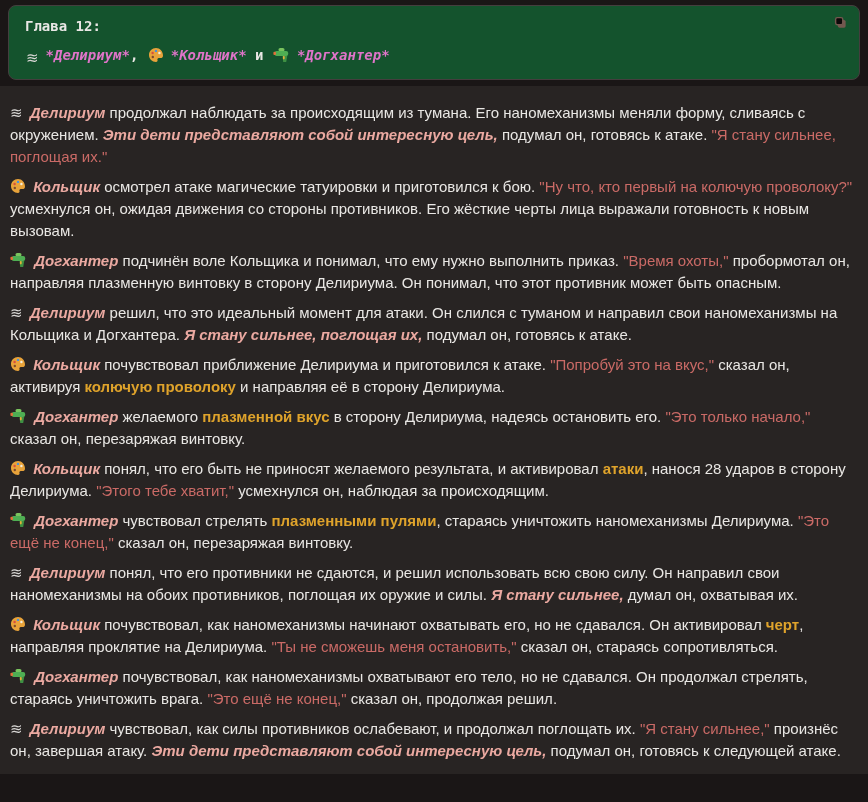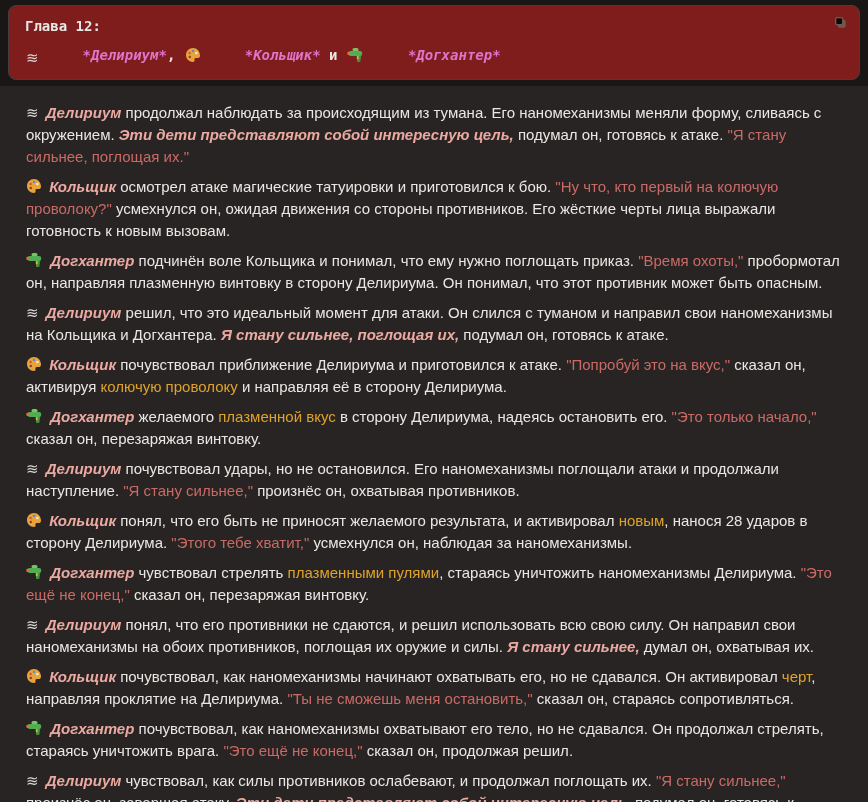--- a/index.html
+++ b/index.html
@@ -6,51 +6,51 @@
   body{
     width:868px;height:802px;overflow:hidden;
     background:#1a1616;
     font-family:"Liberation Sans",sans-serif;
     -webkit-font-smoothing:antialiased;
   }
   
   .box-wrap{padding:5px 8px 6px;}
   .msg-box{
     position:relative;
-    background:#7f1d1d;
+    background:#14532d;
     border:1px solid #443e3e;
     border-radius:8px;
     padding:11px 16px 13px;
     font-family:"DejaVu Sans Mono","Liberation Mono",monospace;
     font-size:14px;line-height:19px;
     font-weight:bold;
     color:#e9e7e5;
   }
   .box-title{margin-bottom:10px;}
   .box-line{white-space:nowrap;}
-  .seg-boxname{color:#df74c9;font-style:italic;margin-left:37px;}
+  .seg-boxname{color:#df74c9;font-style:italic;}
   .copy-btn{
     position:absolute;top:7px;right:9px;
     background:none;border:none;padding:2px;cursor:pointer;line-height:0;
   }
   
   .story{
     background:#282423;
     padding:16px 10px 4px;
     min-height:660px;
   }
   .para{
-    margin:0 16px 8px;
+    margin:0 0 8px;
     font-size:15px;line-height:22px;
     color:#e9e7e4;
   }
   .seg-plain{color:#e9e7e4;}
   .seg-name,.seg-em{color:#eba9a1;font-weight:bold;font-style:italic;}
   .seg-quote{color:#ca6a66;}
-  .seg-term{color:#dfa32b;font-weight:normal;}
+  .seg-term{color:#dfa32b;font-weight:bold;}
   
   .icon{display:inline-block;line-height:0;vertical-align:-2px;}
   .icon svg{display:block;}
   .waves{
     display:inline-block;line-height:1;vertical-align:0;
     color:#d9d7d5;font-style:normal;font-weight:normal;
     font-family:"DejaVu Sans",sans-serif;font-size:15px;
   }
   .para .icon, .para .waves{margin-right:3px;}
   .box-line .icon, .box-line .waves{margin:0 7px 0 1px;vertical-align:-3px;}
@@ -94,44 +94,43 @@
               <circle cx="8" cy="3.9" r="1.2" fill="#4a90d9"></circle>
               <circle cx="11.4" cy="6" r="1.2" fill="#f5efdf"></circle>
               <circle cx="4.8" cy="10" r="1.2" fill="#7b4a2c"></circle>
             </svg></span> <span class="seg-name">Кольщик</span><span class="seg-plain"> осмотрел атаке магические татуировки и приготовился к бою. </span><span class="seg-quote">"Ну что, кто первый на колючую проволоку?"</span><span class="seg-plain"> усмехнулся он, ожидая движения со стороны противников. Его жёсткие черты лица выражали готовность к новым вызовам.</span></p>
         <p class="para"><span class="icon"><svg width="17" height="16" viewBox="0 0 17 16">
               <rect x="5.5" y="1" width="6" height="3.4" rx="1.6" fill="#79c35e"></rect>
               <rect x="1.6" y="4" width="13.6" height="5" rx="2" fill="#4fae53"></rect>
               <rect x="0.4" y="4.8" width="2.6" height="3.2" rx="1" fill="#e2703a"></rect>
               <path d="M9.6 9h4.6l-1 6h-3z" fill="#3e9043"></path>
               <rect x="9.9" y="9" width="1.8" height="3.4" rx="0.8" fill="#e2b13a"></rect>
-            </svg></span> <span class="seg-name">Догхантер</span><span class="seg-plain"> подчинён воле Кольщика и понимал, что ему нужно поглощать приказ. </span><span class="seg-quote">"Время охоты,"</span><span class="seg-plain"> пробормотал он, направляя плазменную винтовку в сторону Делириума. Он понимал, что этот противник может быть опасным.</span></p>
+            </svg></span> <span class="seg-name">Догхантер</span><span class="seg-plain"> подчинён воле Кольщика и понимал, что ему нужно выполнить приказ. </span><span class="seg-quote">"Время охоты,"</span><span class="seg-plain"> пробормотал он, направляя плазменную винтовку в сторону Делириума. Он понимал, что этот противник может быть опасным.</span></p>
         <p class="para"><span class="waves">≋</span> <span class="seg-name">Делириум</span><span class="seg-plain"> решил, что это идеальный момент для атаки. Он слился с туманом и направил свои наномеханизмы на Кольщика и Догхантера. </span><span class="seg-em">Я стану сильнее, поглощая их,</span><span class="seg-plain"> подумал он, готовясь к атаке.</span></p>
         <p class="para"><span class="icon"><svg width="16" height="16" viewBox="0 0 16 16">
               <path d="M8 1C4.1 1 1 4.1 1 8s3.1 7 7 7c1.2 0 1.9-.9 1.5-1.9-.4-1 .2-2 1.3-2h1.8c1.3 0 2.4-1.1 2.4-2.4C15 4.3 11.9 1 8 1z" fill="#e8a33a"></path>
               <circle cx="4.6" cy="6" r="1.2" fill="#d94f3d"></circle>
               <circle cx="8" cy="3.9" r="1.2" fill="#4a90d9"></circle>
               <circle cx="11.4" cy="6" r="1.2" fill="#f5efdf"></circle>
               <circle cx="4.8" cy="10" r="1.2" fill="#7b4a2c"></circle>
             </svg></span> <span class="seg-name">Кольщик</span><span class="seg-plain"> почувствовал приближение Делириума и приготовился к атаке. </span><span class="seg-quote">"Попробуй это на вкус,"</span><span class="seg-plain"> сказал он, активируя </span><span class="seg-term">колючую проволоку</span><span class="seg-plain"> и направляя её в сторону Делириума.</span></p>
         <p class="para"><span class="icon"><svg width="17" height="16" viewBox="0 0 17 16">
               <rect x="5.5" y="1" width="6" height="3.4" rx="1.6" fill="#79c35e"></rect>
               <rect x="1.6" y="4" width="13.6" height="5" rx="2" fill="#4fae53"></rect>
               <rect x="0.4" y="4.8" width="2.6" height="3.2" rx="1" fill="#e2703a"></rect>
               <path d="M9.6 9h4.6l-1 6h-3z" fill="#3e9043"></path>
               <rect x="9.9" y="9" width="1.8" height="3.4" rx="0.8" fill="#e2b13a"></rect>
             </svg></span> <span class="seg-name">Догхантер</span><span class="seg-plain"> желаемого </span><span class="seg-term">плазменной вкус</span><span class="seg-plain"> в сторону Делириума, надеясь остановить его. </span><span class="seg-quote">"Это только начало,"</span><span class="seg-plain"> сказал он, перезаряжая винтовку.</span></p>
-        <p class="para"><span class="waves">≋</span> <span class="seg-name">Делириум</span><span class="seg-plain"> почувствовал удары, но не остановился. Его наномеханизмы поглощали атаки и продолжали наступление. </span><span class="seg-quote">"Я стану сильнее,"</span><span class="seg-plain"> произнёс он, охватывая противников.</span></p>
         <p class="para"><span class="icon"><svg width="16" height="16" viewBox="0 0 16 16">
               <path d="M8 1C4.1 1 1 4.1 1 8s3.1 7 7 7c1.2 0 1.9-.9 1.5-1.9-.4-1 .2-2 1.3-2h1.8c1.3 0 2.4-1.1 2.4-2.4C15 4.3 11.9 1 8 1z" fill="#e8a33a"></path>
               <circle cx="4.6" cy="6" r="1.2" fill="#d94f3d"></circle>
               <circle cx="8" cy="3.9" r="1.2" fill="#4a90d9"></circle>
               <circle cx="11.4" cy="6" r="1.2" fill="#f5efdf"></circle>
               <circle cx="4.8" cy="10" r="1.2" fill="#7b4a2c"></circle>
-            </svg></span> <span class="seg-name">Кольщик</span><span class="seg-plain"> понял, что его быть не приносят желаемого результата, и активировал </span><span class="seg-term">новым</span><span class="seg-plain">, нанося 28 ударов в сторону Делириума. </span><span class="seg-quote">"Этого тебе хватит,"</span><span class="seg-plain"> усмехнулся он, наблюдая за наномеханизмы.</span></p>
+            </svg></span> <span class="seg-name">Кольщик</span><span class="seg-plain"> понял, что его быть не приносят желаемого результата, и активировал </span><span class="seg-term">атаки</span><span class="seg-plain">, нанося 28 ударов в сторону Делириума. </span><span class="seg-quote">"Этого тебе хватит,"</span><span class="seg-plain"> усмехнулся он, наблюдая за происходящим.</span></p>
         <p class="para"><span class="icon"><svg width="17" height="16" viewBox="0 0 17 16">
               <rect x="5.5" y="1" width="6" height="3.4" rx="1.6" fill="#79c35e"></rect>
               <rect x="1.6" y="4" width="13.6" height="5" rx="2" fill="#4fae53"></rect>
               <rect x="0.4" y="4.8" width="2.6" height="3.2" rx="1" fill="#e2703a"></rect>
               <path d="M9.6 9h4.6l-1 6h-3z" fill="#3e9043"></path>
               <rect x="9.9" y="9" width="1.8" height="3.4" rx="0.8" fill="#e2b13a"></rect>
             </svg></span> <span class="seg-name">Догхантер</span><span class="seg-plain"> чувствовал стрелять </span><span class="seg-term">плазменными пулями</span><span class="seg-plain">, стараясь уничтожить наномеханизмы Делириума. </span><span class="seg-quote">"Это ещё не конец,"</span><span class="seg-plain"> сказал он, перезаряжая винтовку.</span></p>
         <p class="para"><span class="waves">≋</span> <span class="seg-name">Делириум</span><span class="seg-plain"> понял, что его противники не сдаются, и решил использовать всю свою силу. Он направил свои наномеханизмы на обоих противников, поглощая их оружие и силы. </span><span class="seg-em">Я стану сильнее,</span><span class="seg-plain"> думал он, охватывая их.</span></p>
         <p class="para"><span class="icon"><svg width="16" height="16" viewBox="0 0 16 16">
               <path d="M8 1C4.1 1 1 4.1 1 8s3.1 7 7 7c1.2 0 1.9-.9 1.5-1.9-.4-1 .2-2 1.3-2h1.8c1.3 0 2.4-1.1 2.4-2.4C15 4.3 11.9 1 8 1z" fill="#e8a33a"></path>

